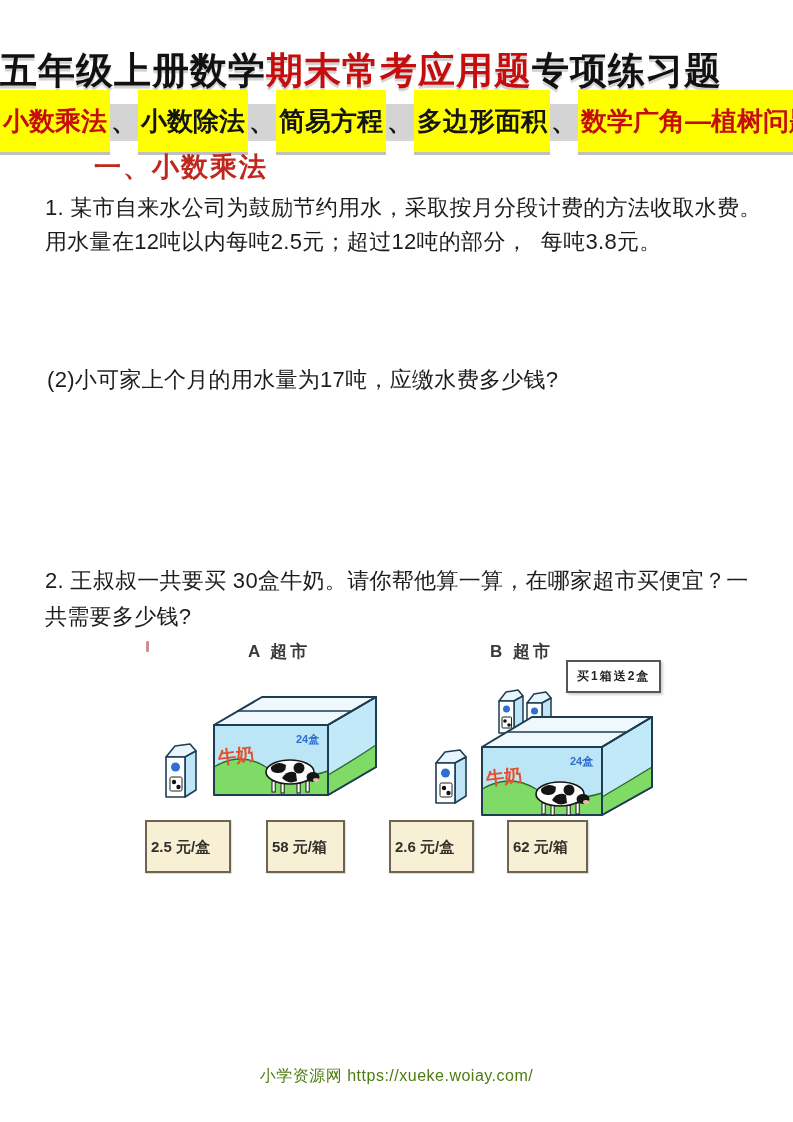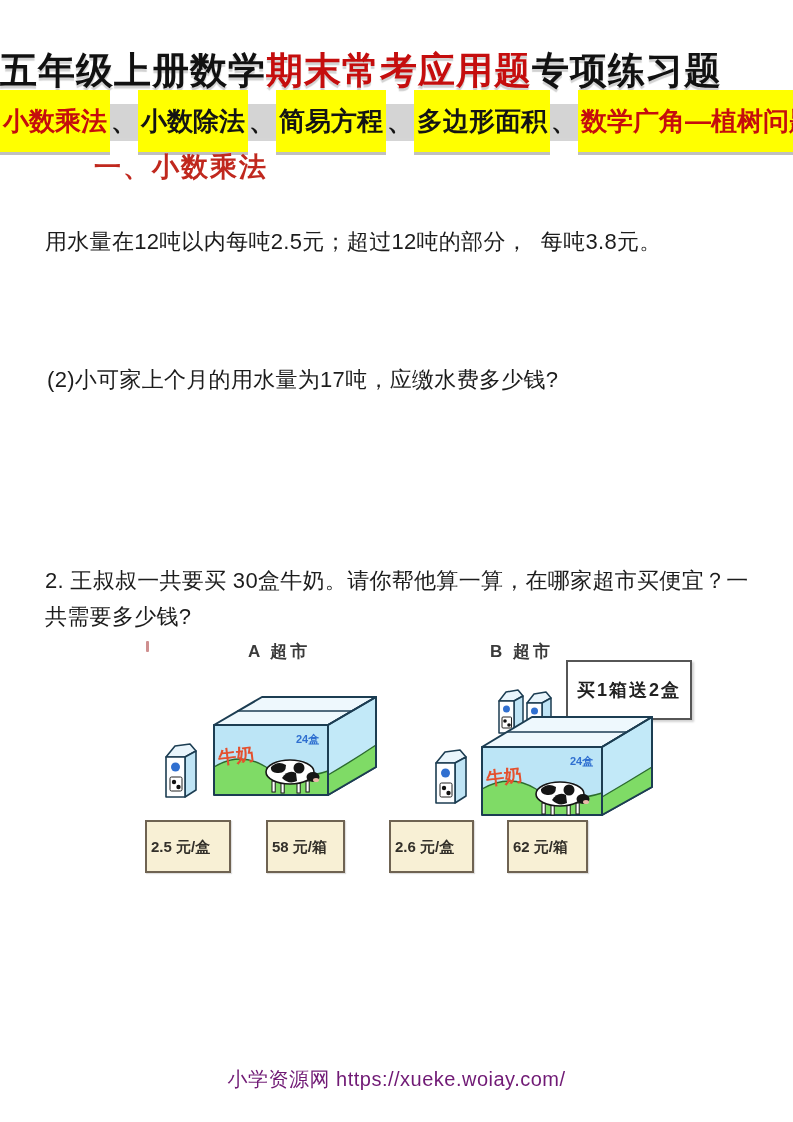--- a/index.html
+++ b/index.html
@@ -39,55 +39,56 @@
   .illustration{position:absolute;top:633px;left:130px;width:566px;height:235px;}
   .red-tick{position:absolute;left:16px;top:8px;width:3px;height:11px;background:#cf8f8f;border-radius:1px;}
   .store-label{
     position:absolute;top:7px;font-size:17px;font-weight:bold;color:#3a3a3a;
     letter-spacing:3px;white-space:nowrap;
   }
   .store-label.a{left:118px;}
   .store-label.b{left:360px;}
   .promo-sign{
     position:absolute;left:436px;top:27px;background:#fff;border:2px solid #565656;
-    padding:16px 9px;font-size:18px;font-weight:bold;color:#222;letter-spacing:2px;
+    padding:6px 9px;font-size:12px;font-weight:bold;color:#222;letter-spacing:2px;
     box-shadow:2px 2px 2px rgba(0,0,0,0.18);white-space:nowrap;
   }
   .crate{position:absolute;}
   .crate.a{left:76px;top:52px;}
   .crate.b{left:344px;top:52px;}
   .carton{position:absolute;}
   .carton.a{left:32px;top:106px;}
   .carton.b{left:302px;top:112px;}
   .price-tag{
     position:absolute;top:187px;height:23px;background:#f8f0d5;border:2px solid #6f6352;
     font-size:15px;font-weight:bold;color:#33302a;text-align:left;line-height:23px;
     white-space:nowrap;padding:13px 4px;box-shadow:1px 1px 1px rgba(0,0,0,0.12);
   }
   .tag1{left:15px;width:74px;}
   .tag2{left:136px;width:67px;}
   .tag3{left:259px;width:73px;}
   .tag4{left:377px;width:69px;}
   
   .footer{
     position:absolute;top:1066px;left:0;right:0;text-align:center;
-    font-size:20px;color:#701a75;letter-spacing:0.5px;
+    font-size:16px;color:#4d7c0f;letter-spacing:0.5px;
   }
 </style>
 </head>
 <body>
 
 <div class="page">
 
   <div class="title"><span>五年级上册数学</span><span class="red">期末常考应用题</span><span>专项练习题</span></div>
 
   <div class="subtitle"><span class="hl red">小数乘法</span><span class="sep">、</span><span class="hl">小数除法</span><span class="sep">、</span><span class="hl">简易方程</span><span class="sep">、</span><span class="hl">多边形面积</span><span class="sep">、</span><span class="hl red">数学广角—植树问题</span></div>
 
   <div class="section-heading">一、小数乘法</div>
 
+  <div class="para" style="top:193px;">1. 某市自来水公司为鼓励节约用水，采取按月分段计费的方法收取水费。</div>
   <div class="para" style="top:227px;">用水量在12吨以内每吨2.5元；超过12吨的部分，  每吨3.8元。</div>
   <div class="para" style="top:365px;left:47px;">(2)小可家上个月的用水量为17吨，应缴水费多少钱?</div>
 
   <div class="para" style="top:566px;">2. 王叔叔一共要买 30盒牛奶。请你帮他算一算，在哪家超市买便宜？一</div>
   <div class="para" style="top:602px;">共需要多少钱?</div>
 
   <div class="illustration">
     <div class="red-tick"></div>
     <div class="store-label a">A 超市</div>
     <div class="store-label b">B 超市</div>

